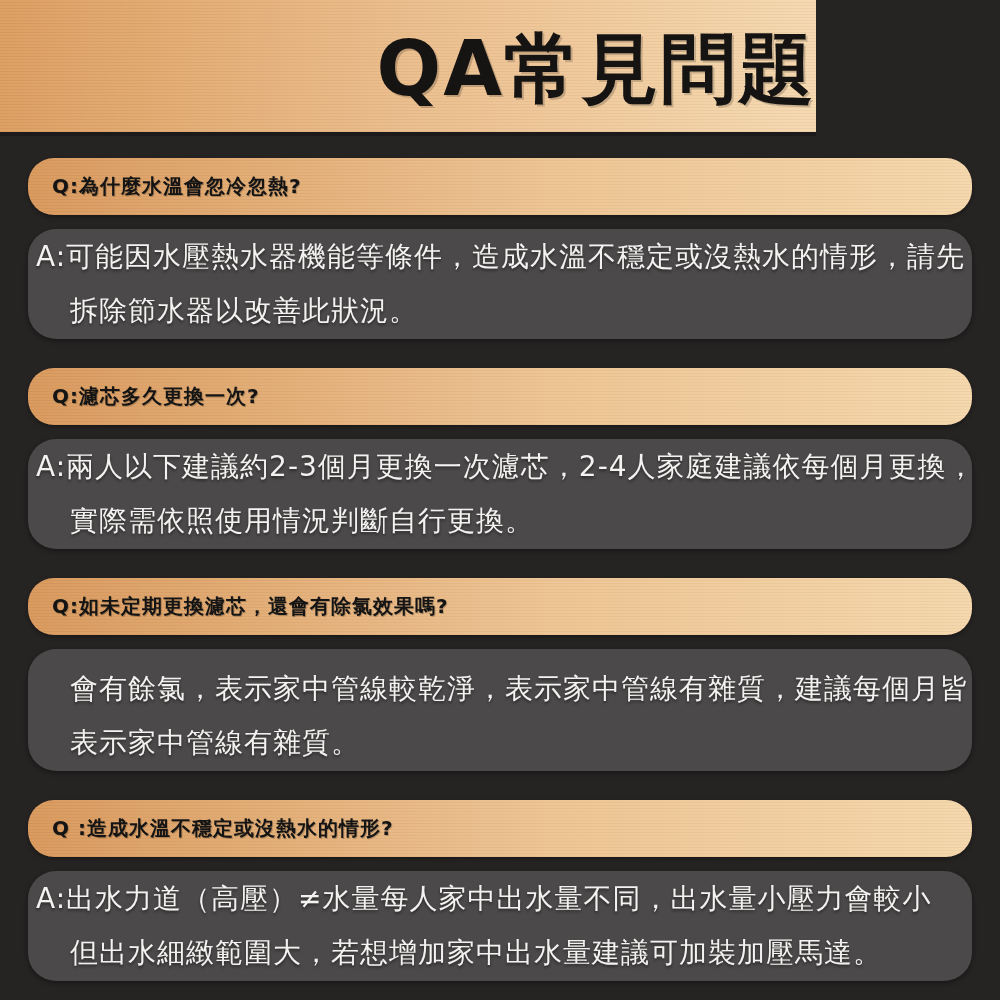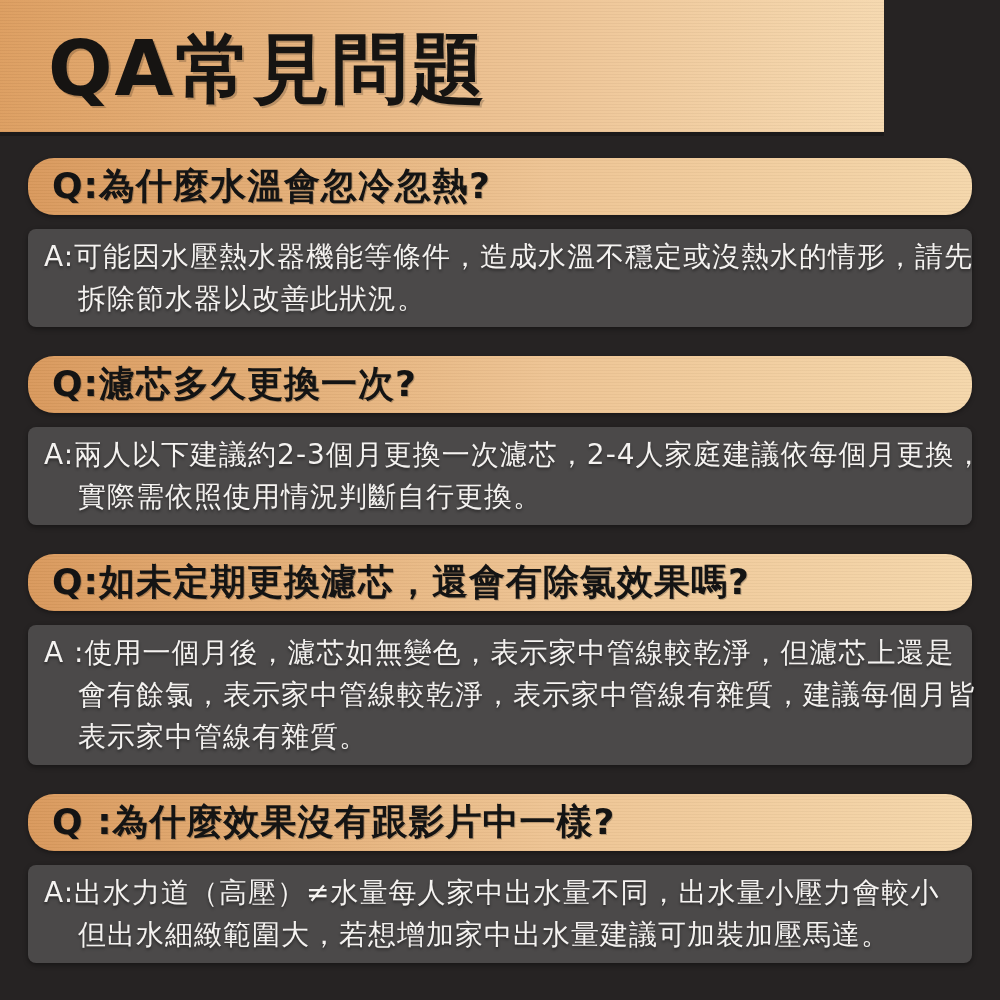--- a/index.html
+++ b/index.html
@@ -11,26 +11,27 @@
     --a-text:#f4f2f0;
   }
   *{margin:0;padding:0;box-sizing:border-box;}
   html,body{width:1000px;height:1000px;overflow:hidden;}
   body{
     background:var(--bg);
     font-family:"DejaVu Sans","Liberation Sans",sans-serif;
     position:relative;
   }
   .header{
-    width:884px;height:136px;
+    width:816px;height:136px;
     background:
       repeating-linear-gradient(0deg, rgba(0,0,0,0.035) 0 1px, rgba(255,255,255,0.02) 1px 3px),
       linear-gradient(94deg, var(--hdr-l) 0%, var(--hdr-m) 52%, var(--hdr-r) 100%);
     display:flex;align-items:center;
     border-bottom:4px solid #1c1a1a;
+    justify-content:flex-end;
   }
   .page-title{
     margin-left:48px;
     font-size:76px;
     font-weight:900;
     letter-spacing:2px;
     color:#161412;
     line-height:1;
     padding-top:6px;
     text-shadow:2px 2px 0 rgba(0,0,0,0.18);
@@ -40,42 +41,42 @@
     height:57px;
     border-radius:26px;
     background:
       repeating-linear-gradient(0deg, rgba(0,0,0,0.03) 0 1px, rgba(255,255,255,0.025) 1px 3px),
       linear-gradient(90deg, var(--q-l) 0%, var(--q-m) 55%, var(--q-r) 100%);
     display:flex;align-items:center;
     padding:0 24px;
     box-shadow:0 2px 4px rgba(0,0,0,0.35);
   }
   .q-text{
-    font-size:36px;
+    font-size:20px;
     font-weight:bold;
     color:var(--q-text);
     letter-spacing:1px;
     text-shadow:1px 1px 0 rgba(0,0,0,0.22);
     white-space:nowrap;
   }
   .a-box{
     background:var(--abox);
-    border-radius:8px;
-    padding:7px 16px 7px 16px;
+    border-radius:28px;
+    padding:7px 16px 7px 8px;
     box-shadow:0 2px 5px rgba(0,0,0,0.4);
   }
   .a-line{
     font-size:28px;
     line-height:42px;
     color:var(--a-text);
     letter-spacing:1px;
     text-shadow:0 2px 3px rgba(0,0,0,0.45);
     white-space:nowrap;
   }
-  .a-line.indent{margin-left:34px;}
+  .a-line.indent{margin-left:34px;margin-top:12px;}
   .mt-first{margin-top:22px;}
   .mt-qa{margin-top:14px;}
   .mt-aq{margin-top:29px;}
 </style>
 </head>
 <body>
 
 <div class="header">
   <div class="page-title">QA常見問題</div>
 </div>
@@ -100,29 +101,28 @@
       <div class="a-line">A:兩人以下建議約2-3個月更換一次濾芯，2-4人家庭建議依每個月更換，</div>
       <div class="a-line indent">實際需依照使用情況判斷自行更換。</div>
     </div>
   </section>
 
   <section>
     <div class="q-bar mt-aq">
       <span class="q-text">Q:如未定期更換濾芯，還會有除氯效果嗎?</span>
     </div>
     <div class="a-box mt-qa">
-      <div class="a-line">A :使用一個月後，濾芯如無變色，表示家中管線較乾淨，但濾芯上還是</div>
       <div class="a-line indent">會有餘氯，表示家中管線較乾淨，表示家中管線有雜質，建議每個月皆</div>
       <div class="a-line indent">表示家中管線有雜質。</div>
     </div>
   </section>
 
   <section>
     <div class="q-bar mt-aq">
-      <span class="q-text">Q :為什麼效果沒有跟影片中一樣?</span>
+      <span class="q-text">Q :造成水溫不穩定或沒熱水的情形?</span>
     </div>
     <div class="a-box mt-qa">
       <div class="a-line">A:出水力道（高壓）≠水量每人家中出水量不同，出水量小壓力會較小</div>
       <div class="a-line indent">但出水細緻範圍大，若想增加家中出水量建議可加裝加壓馬達。</div>
     </div>
   </section>
 
 </div>
 
 </body></html>

